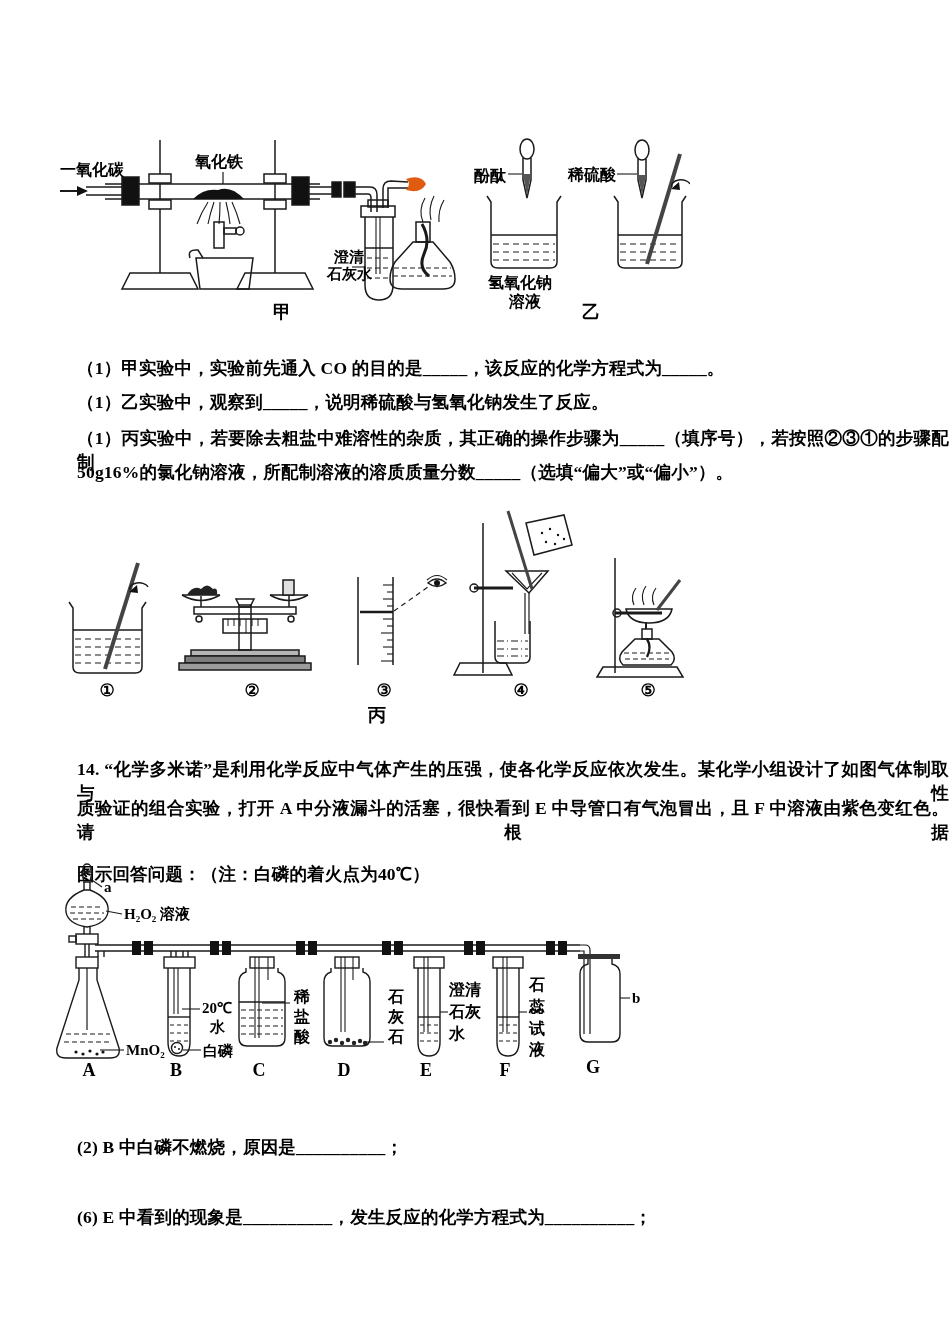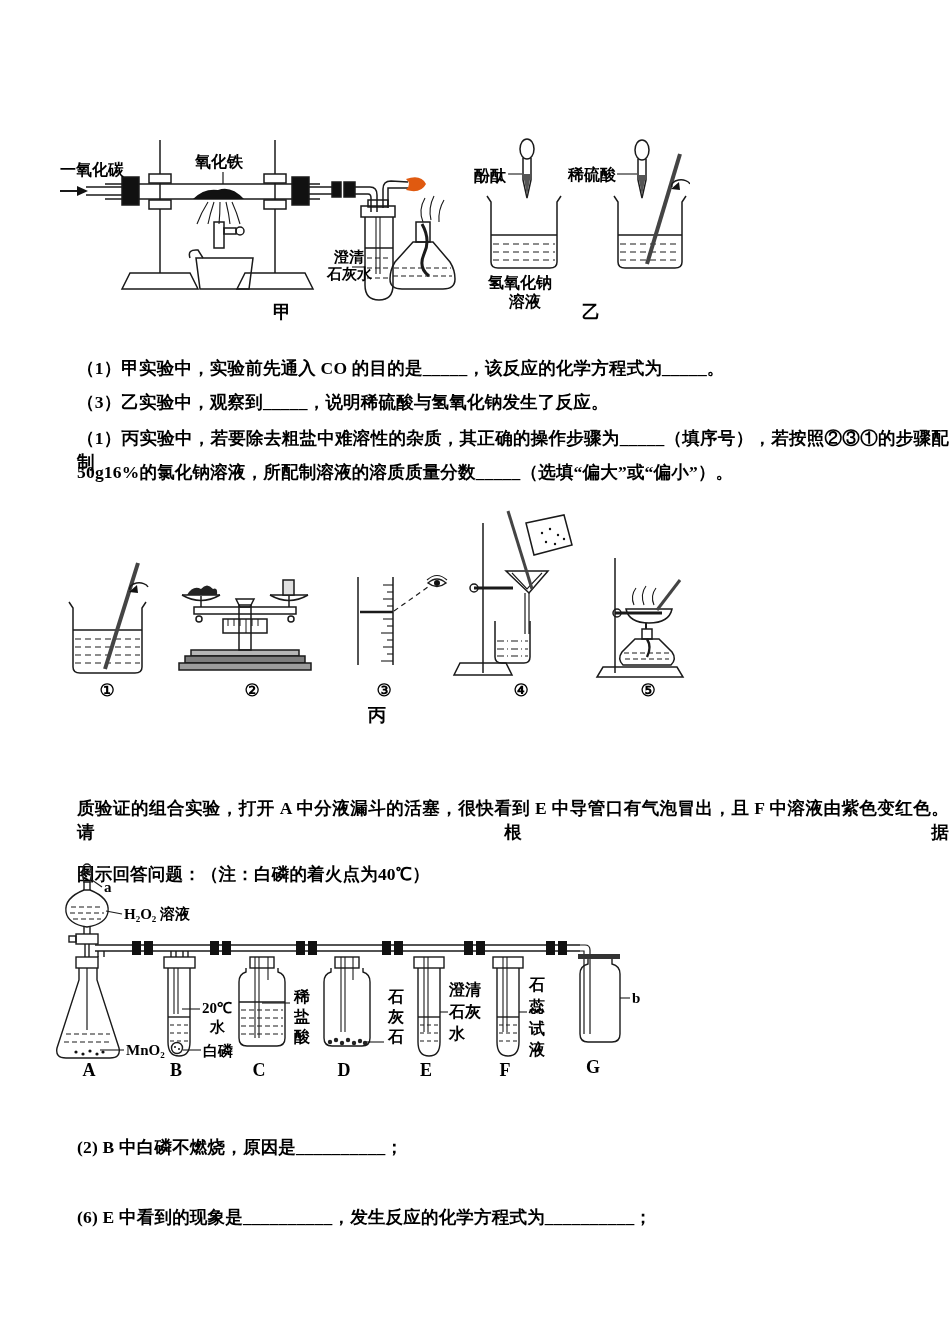--- a/index.html
+++ b/index.html
@@ -135,21 +135,21 @@
     <text class="t15" x="297" y="161">石灰水</text>
     <text class="t18" x="243" y="200">甲</text>
     <text class="t16" x="444" y="63">酚酞</text>
     <text class="t16" x="538" y="62">稀硫酸</text>
     <text class="t16" x="458" y="170">氢氧化钠</text>
     <text class="t16" x="479" y="189">溶液</text>
     <text class="t18" x="552" y="200">乙</text>
   </svg>
 
   <div class="tl" style="top:356px">（1）甲实验中，实验前先通入 CO 的目的是_____，该反应的化学方程式为_____。</div>
-  <div class="tl" style="top:390px">（3）乙实验中，观察到_____，说明稀硫酸与氢氧化钠发生了反应。</div>
+  <div class="tl" style="top:390px">（1）乙实验中，观察到_____，说明稀硫酸与氢氧化钠发生了反应。</div>
   <div class="tl stretch" style="top:426px">（1）丙实验中，若要除去粗盐中难溶性的杂质，其正确的操作步骤为_____（填序号），若按照②③①的步骤配制</div>
   <div class="tl" style="top:460px">50g16%的氯化钠溶液，所配制溶液的溶质质量分数_____（选填“偏大”或“偏小”）。</div>
 
   <svg class="fig" style="left:60px;top:495px" width="660" height="240" viewBox="0 0 660 240">
     <g stroke="#1a1a1a" stroke-width="1.5" fill="none">
 
       <g>
         <path d="M9,107 L13,113 L13,172 Q13,178 20,178 L75,178 Q82,178 82,172 L82,113 L86,107"></path>
         <line x1="13" y1="135" x2="82" y2="135"></line>
         <line x1="15" y1="144" x2="80" y2="144" stroke-dasharray="6 4" stroke-width="1.1"></line>
@@ -252,20 +252,21 @@
       </g>
     </g>
     <text class="t17" x="47" y="201" text-anchor="middle">①</text>
     <text class="t17" x="192" y="201" text-anchor="middle">②</text>
     <text class="t17" x="324" y="201" text-anchor="middle">③</text>
     <text class="t17" x="461" y="201" text-anchor="middle">④</text>
     <text class="t17" x="588" y="201" text-anchor="middle">⑤</text>
     <text class="t18" x="317" y="226" text-anchor="middle">丙</text>
   </svg>
 
+  <div class="tl stretch" style="top:757px">14. “化学多米诺”是利用化学反应中气体产生的压强，使各化学反应依次发生。某化学小组设计了如图气体制取与性</div>
   <div class="tl stretch" style="top:796px">质验证的组合实验，打开 A 中分液漏斗的活塞，很快看到 E 中导管口有气泡冒出，且 F 中溶液由紫色变红色。请根据</div>
   <div class="tl" style="top:862px">图示回答问题：（注：白磷的着火点为40℃）</div>
 
   <svg class="fig" style="left:40px;top:862px" width="620" height="222" viewBox="0 0 620 222">
     <g stroke="#1a1a1a" stroke-width="1.4" fill="none">
 
       <line x1="55" y1="83" x2="540" y2="83"></line>
       <line x1="55" y1="89" x2="540" y2="89"></line>
       <g fill="#111" stroke="none">
         <rect x="92" y="79" width="9" height="14"></rect>

